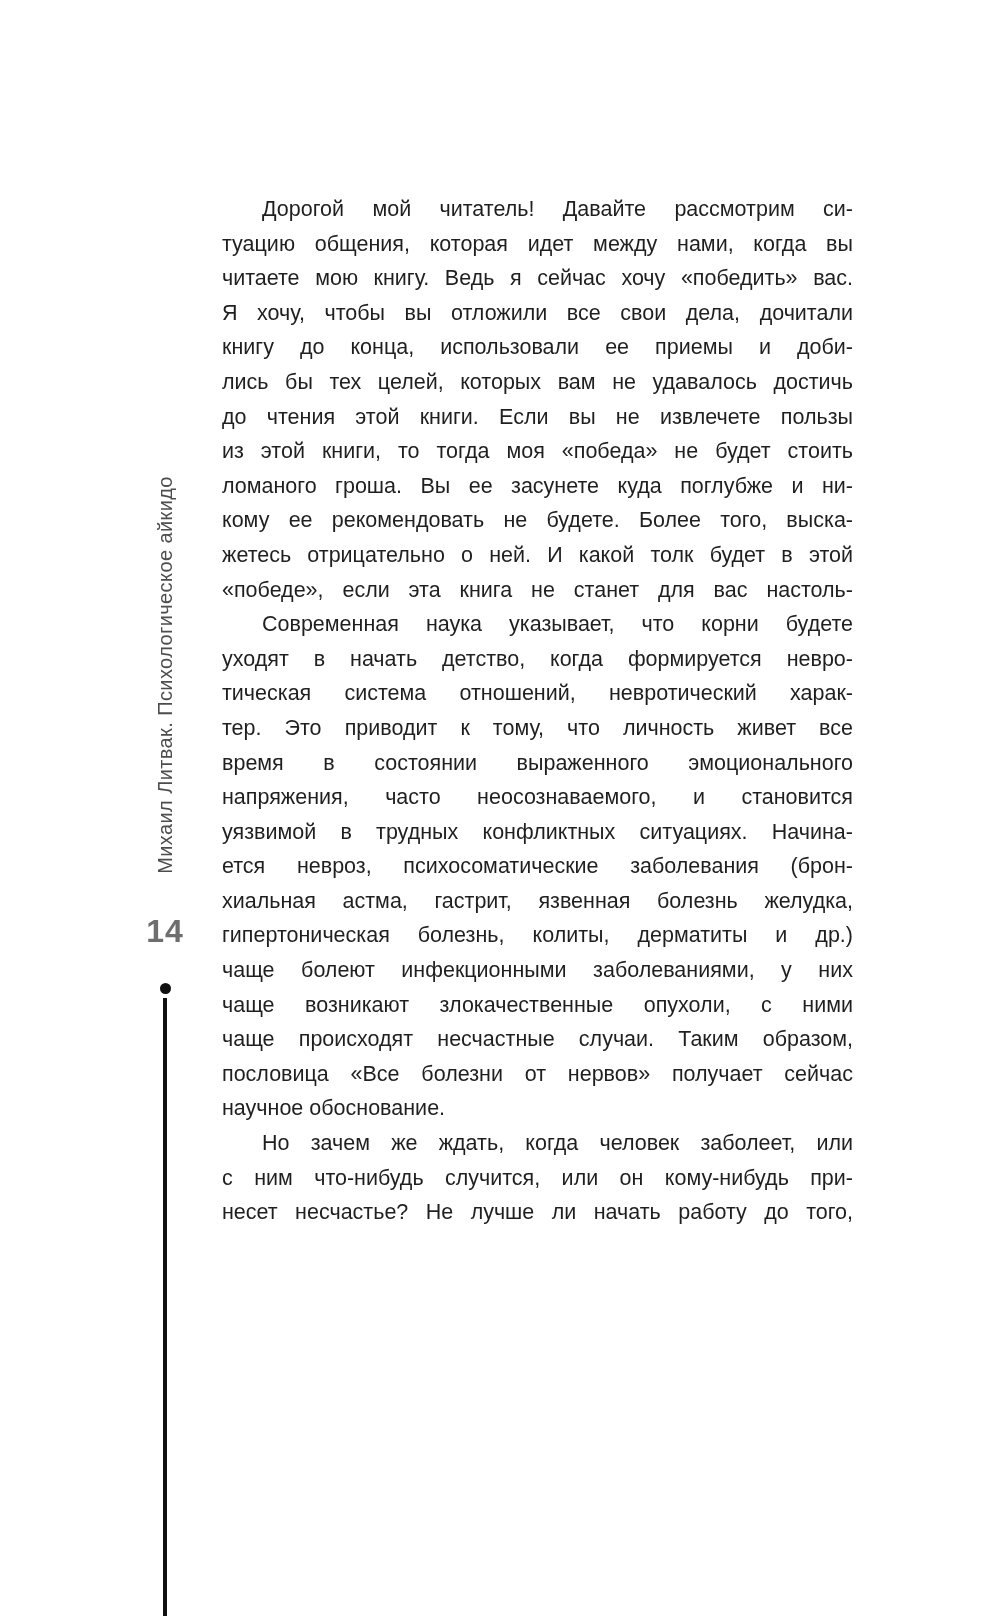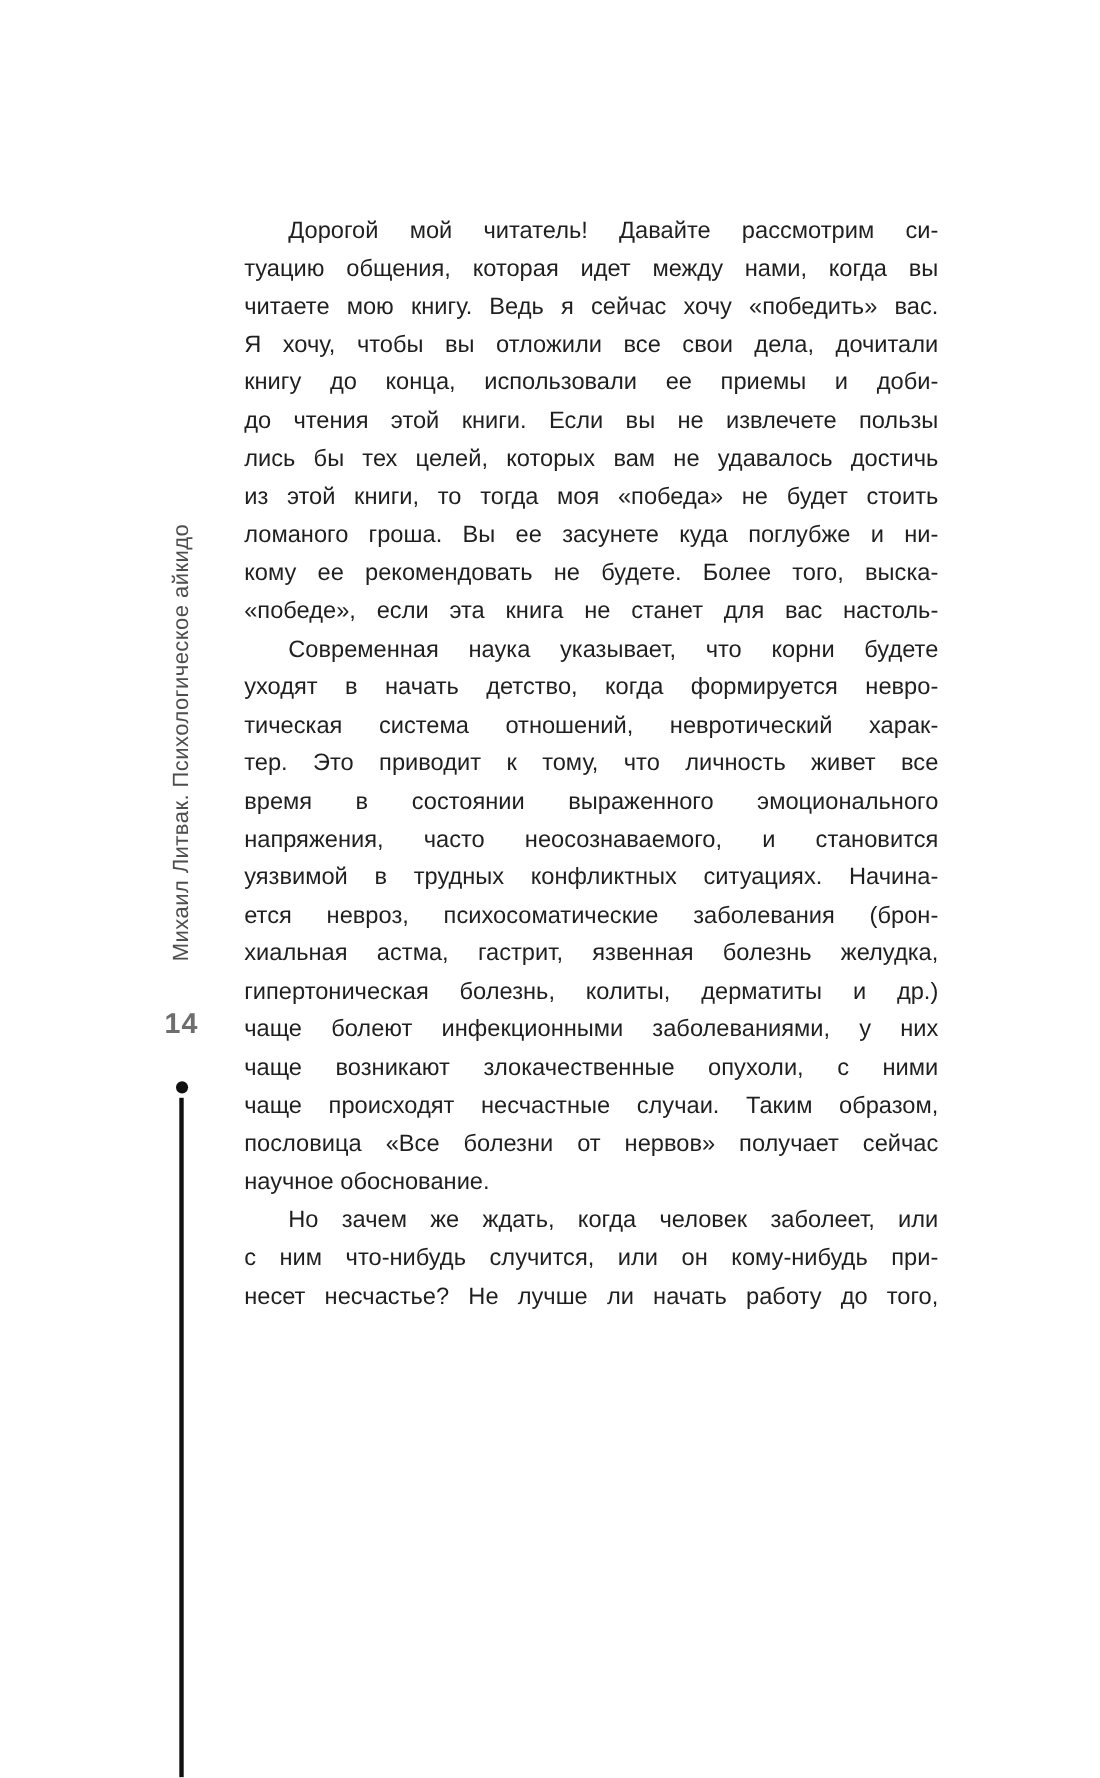--- a/index.html
+++ b/index.html
@@ -22,21 +22,21 @@
     white-space: nowrap;
     font-size: 20px;
     letter-spacing: 0.4px;
     color: #4d4d4d;
   }
   .page-number {
     position: absolute;
     left: 165px;
     top: 931px;
     transform: translate(-50%, -50%);
-    font-size: 26px;
+    font-size: 32px;
     font-weight: bold;
     letter-spacing: 1px;
     color: #6e6e6e;
   }
   .rail-dot {
     position: absolute;
     left: 160px;
     top: 983px;
     width: 11px;
     height: 11px;
@@ -80,25 +80,26 @@
   <div class="rail-dot"></div>
   <div class="rail-line"></div>
 
   <div class="text-block">
 
     <div class="ln ind">Дорогой мой читатель! Давайте рассмотрим си-</div>
     <div class="ln">туацию общения, которая идет между нами, когда вы</div>
     <div class="ln">читаете мою книгу. Ведь я сейчас хочу «победить» вас.</div>
     <div class="ln">Я хочу, чтобы вы отложили все свои дела, дочитали</div>
     <div class="ln">книгу до конца, использовали ее приемы и доби-</div>
+    <div class="ln">лись бы тех целей, которых вам не удавалось достичь</div>
     <div class="ln">до чтения этой книги. Если вы не извлечете пользы</div>
-    <div class="ln">лись бы тех целей, которых вам не удавалось достичь</div>
     <div class="ln">из этой книги, то тогда моя «победа» не будет стоить</div>
     <div class="ln">ломаного гроша. Вы ее засунете куда поглубже и ни-</div>
     <div class="ln">кому ее рекомендовать не будете. Более того, выска-</div>
+    <div class="ln">жетесь отрицательно о ней. И какой толк будет в этой</div>
     <div class="ln">«победе», если эта книга не станет для вас настоль-</div>
 
     <div class="ln ind">Современная наука указывает, что корни будете</div>
     <div class="ln">уходят в начать детство, когда формируется невро-</div>
     <div class="ln">тическая система отношений, невротический харак-</div>
     <div class="ln">тер. Это приводит к тому, что личность живет все</div>
     <div class="ln">время в состоянии выраженного эмоционального</div>
     <div class="ln">напряжения, часто неосознаваемого, и становится</div>
     <div class="ln">уязвимой в трудных конфликтных ситуациях. Начина-</div>
     <div class="ln">ется невроз, психосоматические заболевания (брон-</div>

